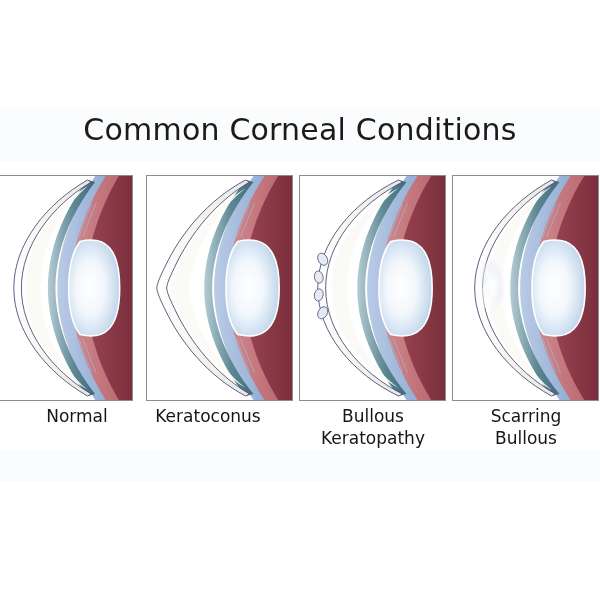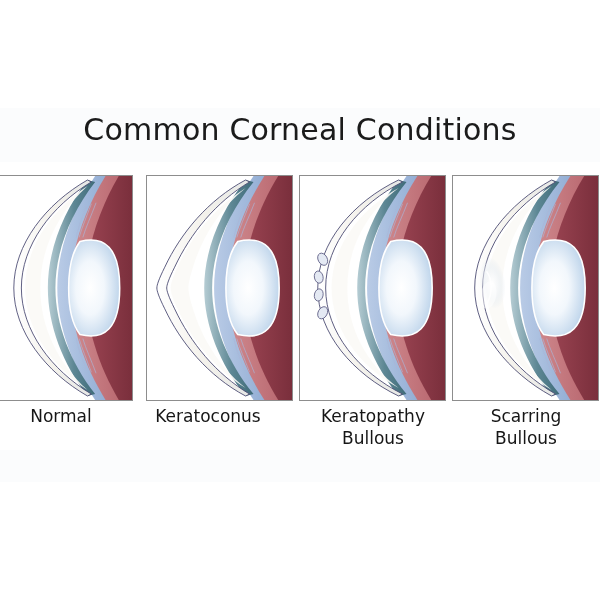--- a/index.html
+++ b/index.html
@@ -81,21 +81,21 @@
     top: 0;
     text-align: center;
     font-size: 17px;
     line-height: 22px;
     color: #161616;
     font-family: "DejaVu Sans", sans-serif;
     background: #ffffff;
     padding: 2px 4px;
     box-sizing: border-box;
   }
-  .label-0 { left: 0px;   width: 122px; }
+  .label-0 { left: 16px;   width: 122px; }
   .label-1 { left: 134px; width: 148px; }
   .label-2 { left: 299px; width: 148px; }
   .label-3 { left: 452px; width: 148px; }
   .label-line { display: block; }
 
   .footer-band {
     position: absolute;
     left: 0; top: 450px;
     width: 600px; height: 32px;
     background: #fbfcfd;
@@ -388,22 +388,22 @@
   </div>
 
   <div class="labels">
     <div class="label label-0">
       <span class="label-line">Normal</span>
     </div>
     <div class="label label-1">
       <span class="label-line">Keratoconus</span>
     </div>
     <div class="label label-2">
+      <span class="label-line">Bullous</span>
       <span class="label-line">Keratopathy</span>
-      <span class="label-line">Bullous</span>
     </div>
     <div class="label label-3">
       <span class="label-line">Scarring</span>
       <span class="label-line">Bullous</span>
     </div>
   </div>
 
   <div class="footer-band"></div>
 
 </div>

